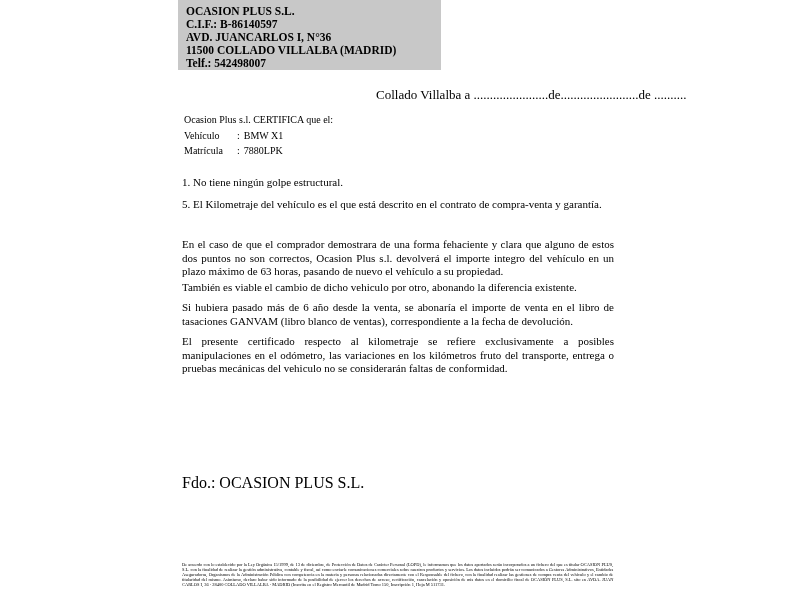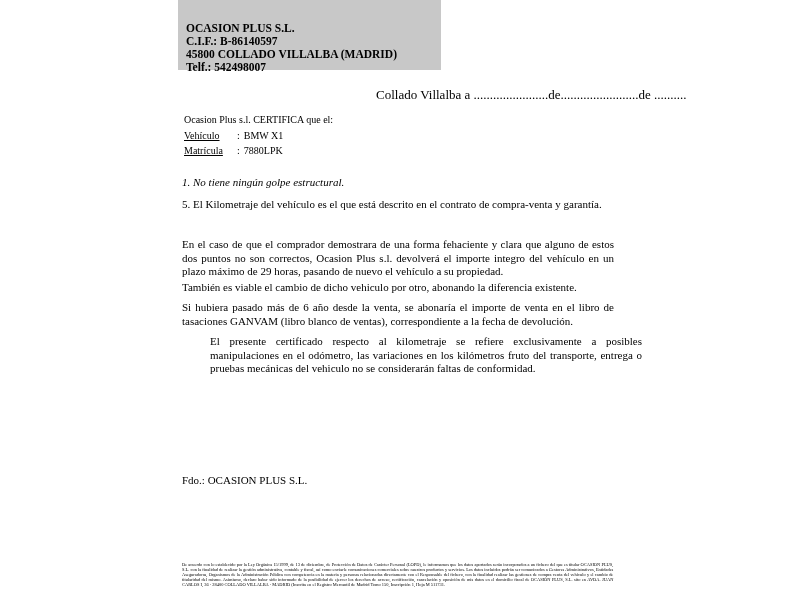--- a/index.html
+++ b/index.html
@@ -16,21 +16,21 @@
     font-family: "Liberation Serif", serif;
     color: #000000;
   }
   .header-box {
     position: absolute;
     left: 178px;
     top: 0;
     width: 263px;
     height: 70px;
     background: #c8c8c8;
-    padding: 22px 0 0 8px;
+    padding: 5px 0 0 8px;
     box-sizing: border-box;
   }
   .header-box .hline {
     font-size: 11.5px;
     font-weight: bold;
     line-height: 13px;
     white-space: nowrap;
   }
   .date-line {
     position: absolute;
@@ -44,45 +44,44 @@
     left: 184px;
     top: 112px;
     font-size: 10px;
     line-height: 15.5px;
   }
   .kv-labelwrap {
     display: inline-block;
     width: 53px;
   }
   .kv-label {
-    text-decoration: underline;
   }
   .kv-sep {
     display: inline-block;
     margin-right: 4px;
   }
   .body-text {
     position: absolute;
     left: 182px;
     width: 432px;
     font-size: 11px;
     line-height: 13.5px;
     text-align: justify;
   }
-  .point-1 { top: 176px; text-align: left; font-style: italic; }
+  .point-1 { top: 176px; text-align: left; }
   .point-2 { top: 198px; text-align: left; white-space: nowrap; width: auto; }
   .para-0 { top: 238px; }
   .para-1 { top: 281px; }
   .para-2 { top: 301px; }
-  .para-3 { top: 335px; margin-left: 28px; }
+  .para-3 { top: 335px; }
   .signature {
     position: absolute;
     left: 182px;
     top: 474px;
-    font-size: 11px;
+    font-size: 16px;
   }
   .legal {
     position: absolute;
     left: 182px;
     top: 562px;
     width: 780px;
     transform: scale(0.553);
     transform-origin: 0 0;
     font-size: 8px;
     line-height: 9.2px;
@@ -90,40 +89,41 @@
   }
 </style>
 </head>
 <body>
 
 <div class="page">
 
   <div class="header-box">
     <div class="hline">OCASION PLUS S.L.</div>
     <div class="hline">C.I.F.: B-86140597</div>
-    <div class="hline">45800 COLLADO VILLALBA (MADRID)</div>
+    <div class="hline">AVD. JUANCARLOS I, N°36</div>
+    <div class="hline">11500 COLLADO VILLALBA (MADRID)</div>
     <div class="hline">Telf.: 542498007</div>
   </div>
 
   <div class="date-line">Collado Villalba a .......................de........................de ..........</div>
 
   <div class="intro-block">
     <div>Ocasion Plus s.l. CERTIFICA que el:</div>
     <div class="kv">
       <span class="kv-labelwrap"><span class="kv-label">Vehículo</span></span><span class="kv-sep">:</span><span>BMW X1</span>
     </div>
     <div class="kv">
       <span class="kv-labelwrap"><span class="kv-label">Matrícula</span></span><span class="kv-sep">:</span><span>7880LPK</span>
     </div>
   </div>
 
   <div class="body-text point-1">1. No tiene ningún golpe estructural.</div>
   <div class="body-text point-2">5. El Kilometraje del vehículo es el que está descrito en el contrato de compra-venta y garantía.</div>
 
-  <div class="body-text para-0">En el caso de que el comprador demostrara de una forma fehaciente y clara que alguno de estos dos puntos no son correctos, Ocasion Plus s.l. devolverá el importe integro del vehículo en un plazo máximo de 29 horas, pasando de nuevo el vehículo a su propiedad.</div>
+  <div class="body-text para-0">En el caso de que el comprador demostrara de una forma fehaciente y clara que alguno de estos dos puntos no son correctos, Ocasion Plus s.l. devolverá el importe integro del vehículo en un plazo máximo de 63 horas, pasando de nuevo el vehículo a su propiedad.</div>
   <div class="body-text para-1">También es viable el cambio de dicho vehiculo por otro, abonando la diferencia existente.</div>
   <div class="body-text para-2">Si hubiera pasado más de 6 año desde la venta, se abonaría el importe de venta en el libro de tasaciones GANVAM (libro blanco de ventas), correspondiente a la fecha de devolución.</div>
   <div class="body-text para-3">El presente certificado respecto al kilometraje se refiere exclusivamente a posibles manipulaciones en el odómetro, las variaciones en los kilómetros fruto del transporte, entrega o pruebas mecánicas del vehiculo no se considerarán faltas de conformidad.</div>
 
   <div class="signature">Fdo.: OCASION PLUS S.L.</div>
 
   <div class="legal">De acuerdo con lo establecido por la Ley Orgánica 15/1999, de 13 de diciembre, de Protección de Datos de Carácter Personal (LOPD), le informamos que los datos aportados serán incorporados a un fichero del que es titular OCASION PLUS, S.L. con la finalidad de realizar la gestión administrativa, contable y fiscal, así como enviarle comunicaciones comerciales sobre nuestros productos y servicios. Los datos incluidos podrán ser comunicados a Gestores Administrativos, Entidades Aseguradoras, Organismos de la Administración Pública con competencia en la materia y personas relacionadas directamente con el Responsable del fichero, con la finalidad realizar las gestiones de compra venta del vehículo y el cambio de titularidad del mismo. Asimismo, declaro haber sido informado de la posibilidad de ejercer los derechos de acceso, rectificación, cancelación y oposición de mis datos en el domicilio fiscal de OCASIÓN PLUS, S.L. sito en AVDA. JUAN CARLOS I, 36 - 28400 COLLADO VILLALBA - MADRID (Inscrita en el Registro Mercantil de Madrid Tomo 150, Inscripción 1, Hoja M 511731.</div>
 
 </div>
 

